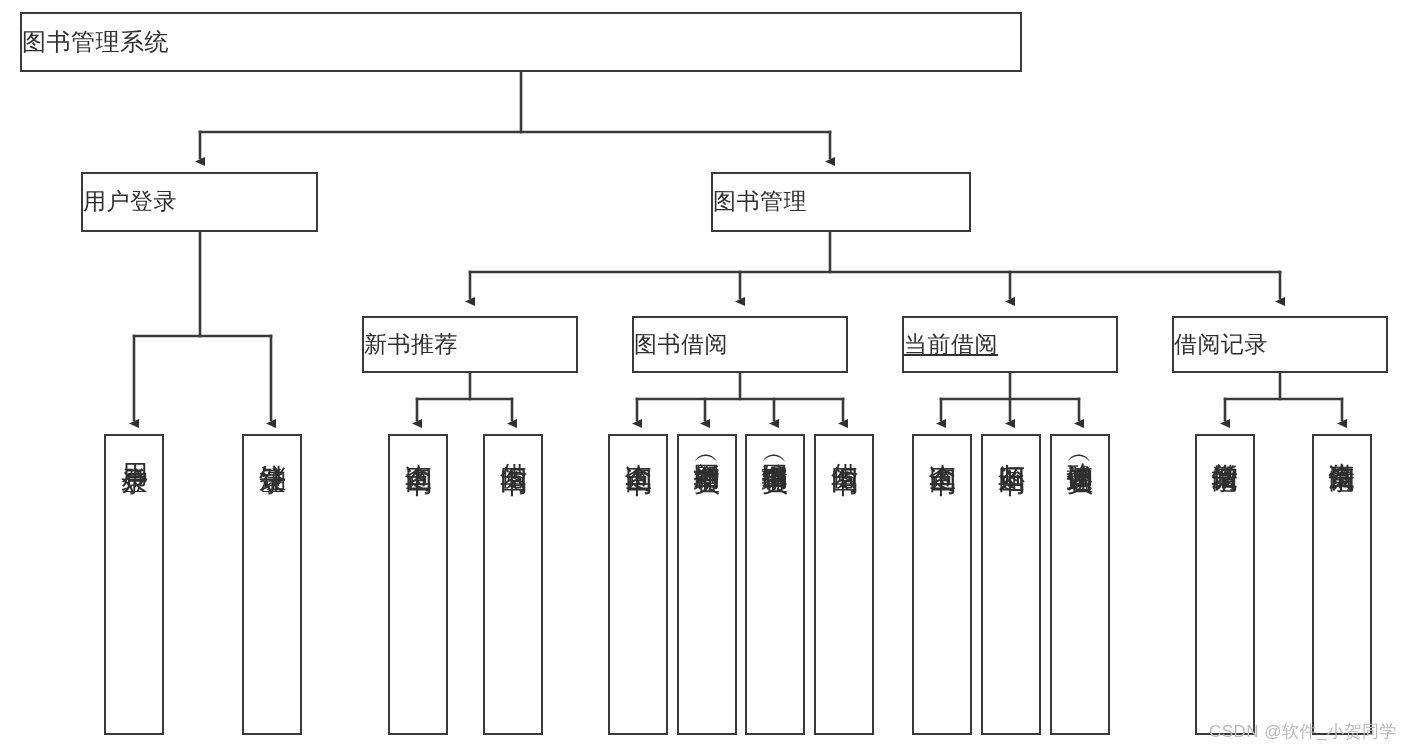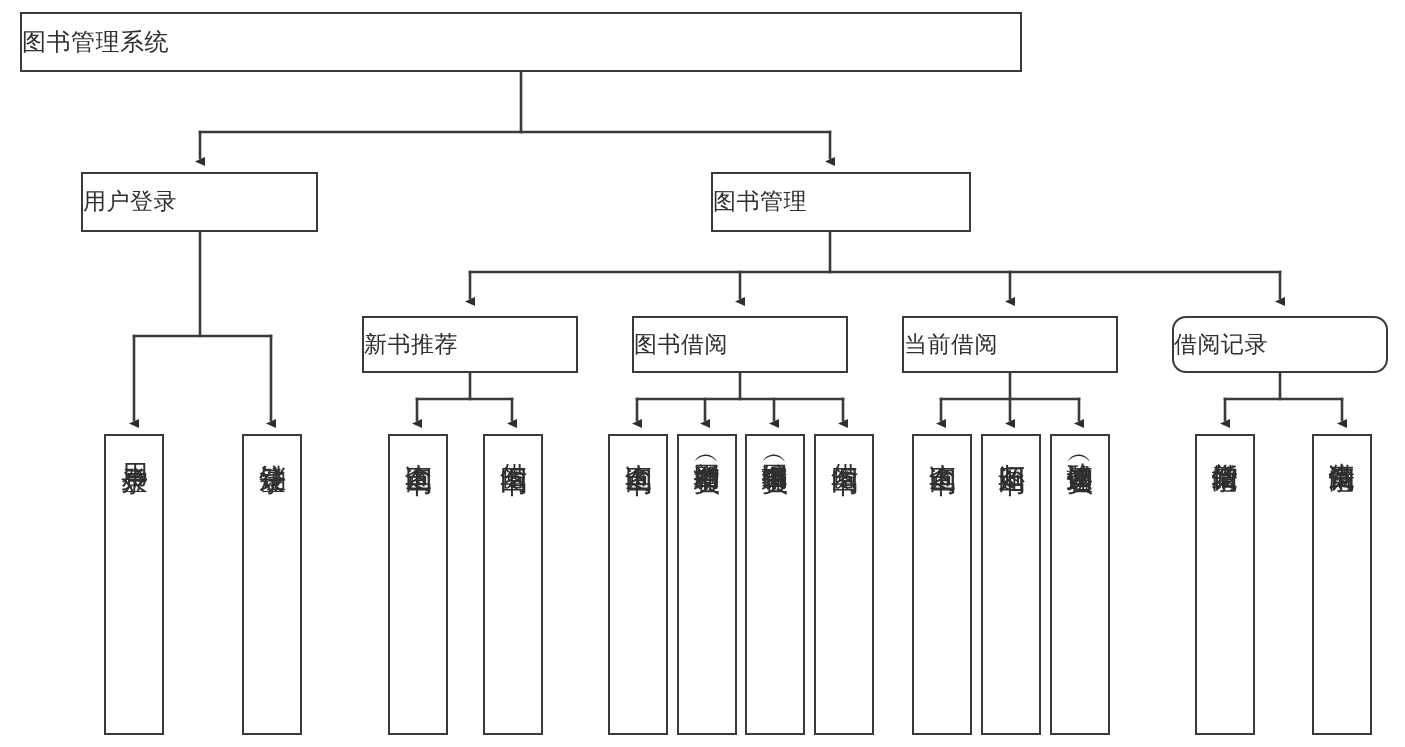--- a/index.html
+++ b/index.html
@@ -146,25 +146,25 @@
   </div>
 
   <div class="node h-node" style="left:632px; top:316px; width:216px; height:57px;">
     <span class="node-label">图书借阅</span>
   </div>
 
   <div class="node h-node" style="left:362px; top:316px; width:216px; height:57px;">
     <span class="node-label">新书推荐</span>
   </div>
 
-  <div class="node h-node" style="left:902px; top:316px; width:216px; height:57px;">
+  <div class="node h-node" style="left:902px; top:316px; width:216px; height:57px;text-decoration:underline;">
     <span class="node-label">当前借阅</span>
   </div>
 
-  <div class="node h-node" style="left:1172px; top:316px; width:216px; height:57px;border-radius:14px;">
+  <div class="node h-node" style="left:1172px; top:316px; width:216px; height:57px;">
     <span class="node-label">借阅记录</span>
   </div>
 
   <div class="node v-node" style="left:104px; top:434px; width:60px; height:301px;">
     <span class="node-label">用户登录</span>
   </div>
 
   <div class="node v-node" style="left:242px; top:434px; width:60px; height:301px;">
     <span class="node-label">注销登录</span>
   </div>
@@ -206,14 +206,15 @@
   </div>
 
   <div class="node v-node tall-text" style="left:1195px; top:434px; width:60px; height:301px;">
     <span class="node-label">新增借阅记录</span>
   </div>
 
   <div class="node v-node tall-text" style="left:1312px; top:434px; width:60px; height:301px;">
     <span class="node-label">查询借阅记录</span>
   </div>
 
+  <div class="watermark">CSDN @软件_小贺同学</div>
 
 </div>
 
 </body></html>

